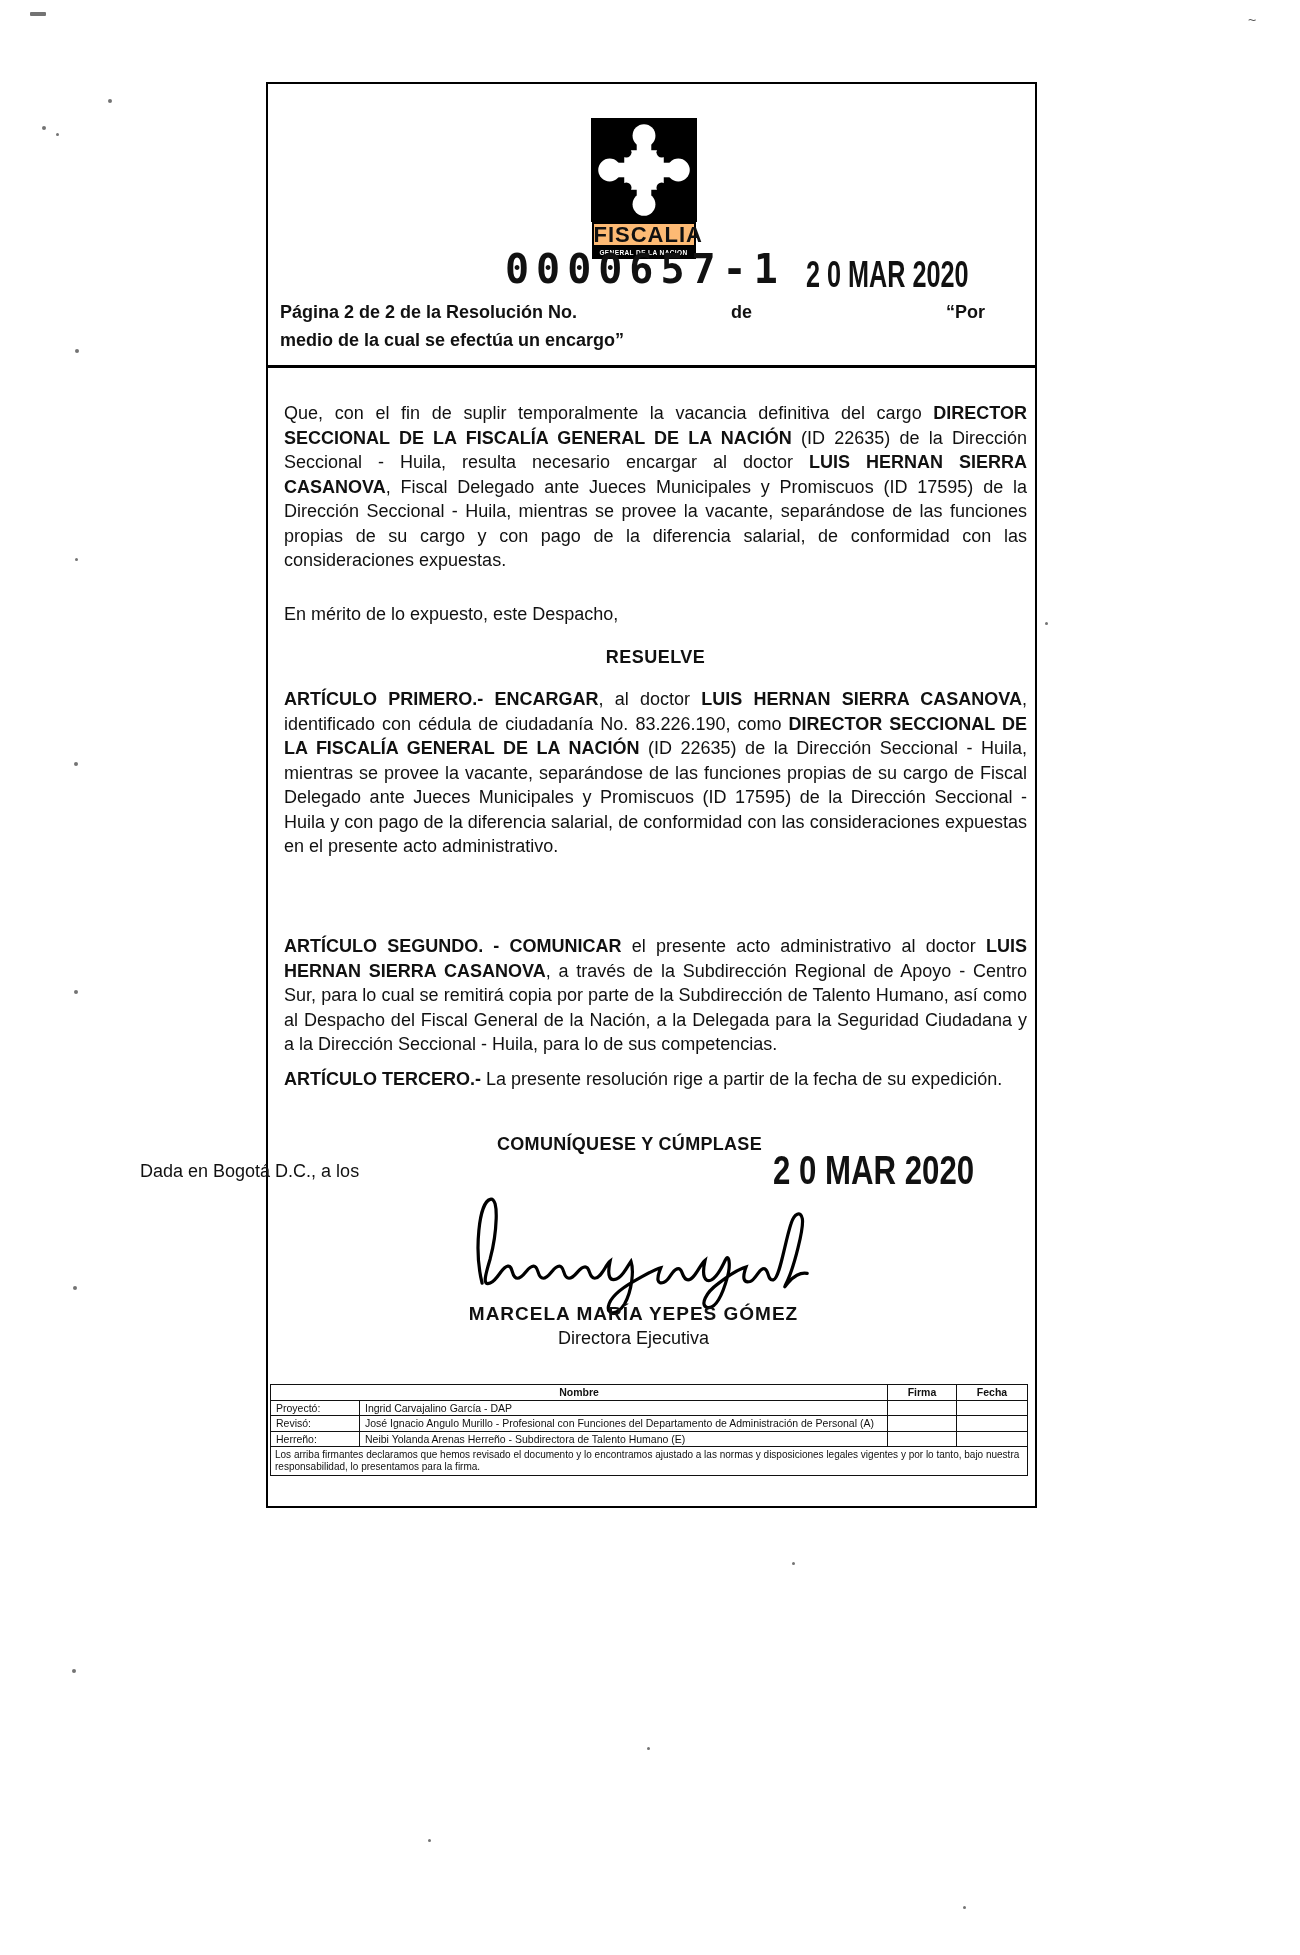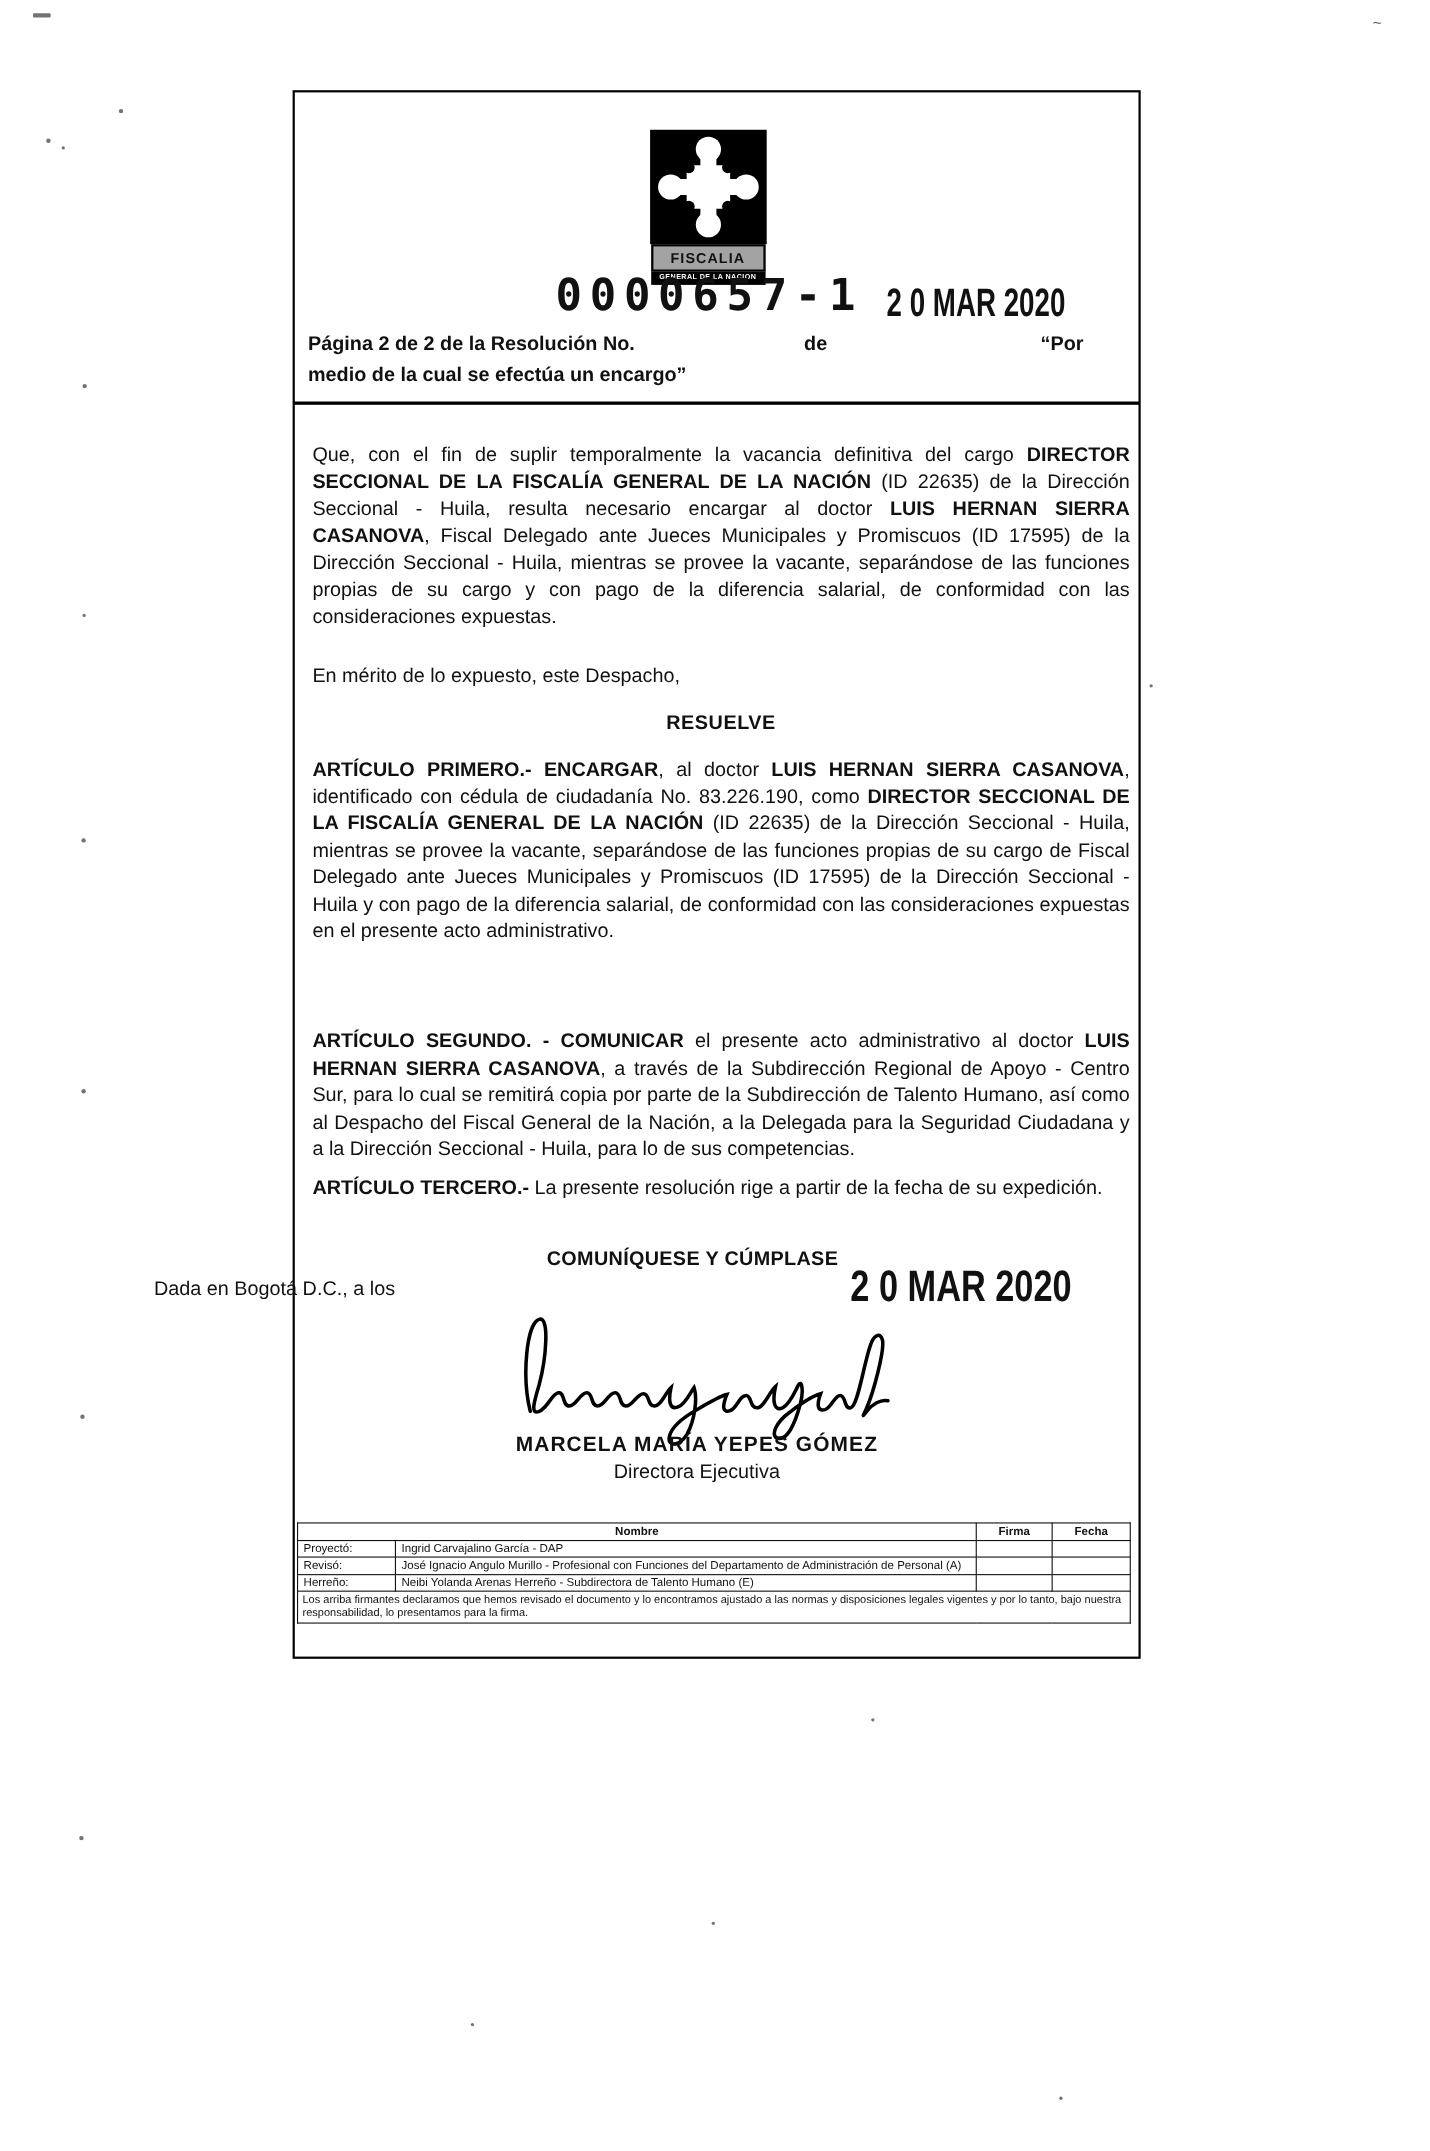--- a/index.html
+++ b/index.html
@@ -9,22 +9,22 @@
     -webkit-font-smoothing:antialiased;
   }
   .doc{
     position:absolute;left:266px;top:82px;width:767px;height:1422px;
     border:2px solid #000;background:#fff;
   }
   
   .logo-block{position:absolute;top:34px;left:50%;margin-left:-63px;width:110px;text-align:center;}
   .logo-square{width:106px;height:104px;background:#000;margin:0 auto;display:block;}
   .logo-word{
-    width:100px;margin:0 auto;border:2px solid #000;background:#a3a3a3;
-    font-weight:bold;font-size:13px;letter-spacing:1px;line-height:21px;
+    width:100px;margin:0 auto;border:2px solid #000;background:#fdba74;
+    font-weight:bold;font-size:22px;letter-spacing:1px;line-height:21px;
   }
   .logo-sub{
     width:104px;margin:0 auto;background:#000;color:#fff;
     font-size:6.5px;letter-spacing:.4px;line-height:12px;font-weight:bold;
   }
   
   .stamp-number{
     position:absolute;top:162px;left:237px;
     font-family:"DejaVu Sans Mono",monospace;font-weight:bold;
     font-size:40px;letter-spacing:7px;white-space:nowrap;

